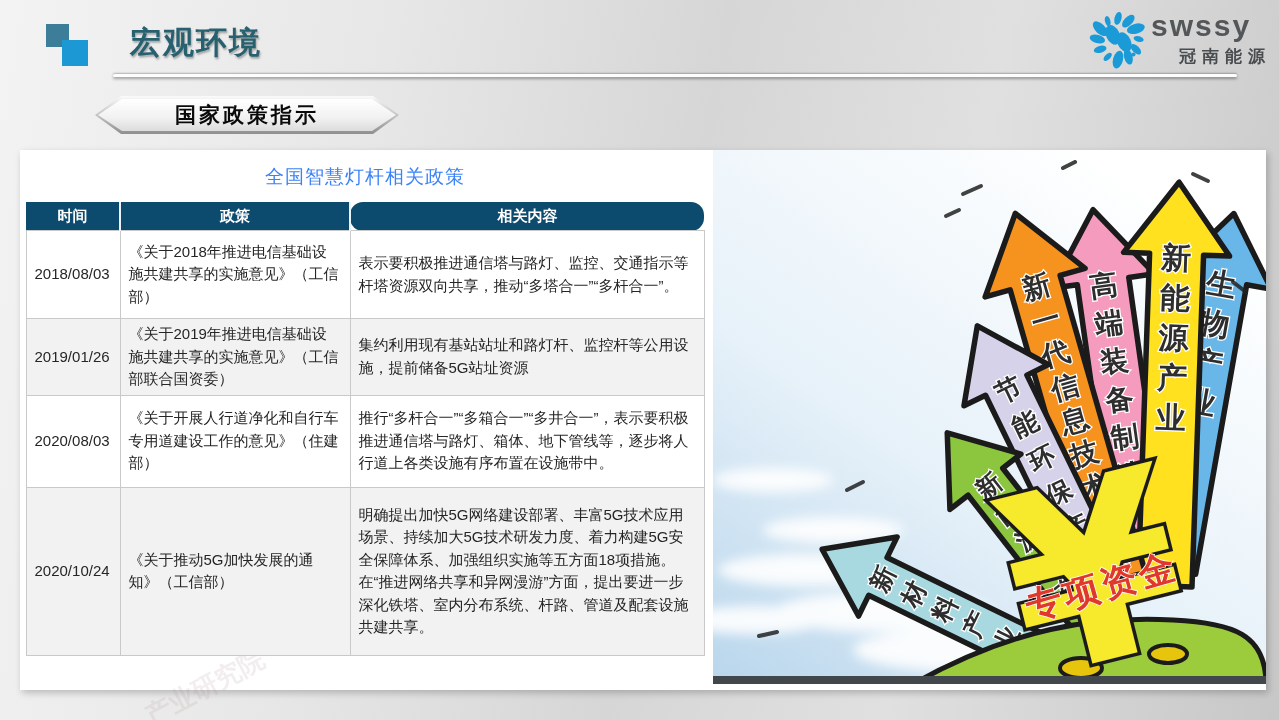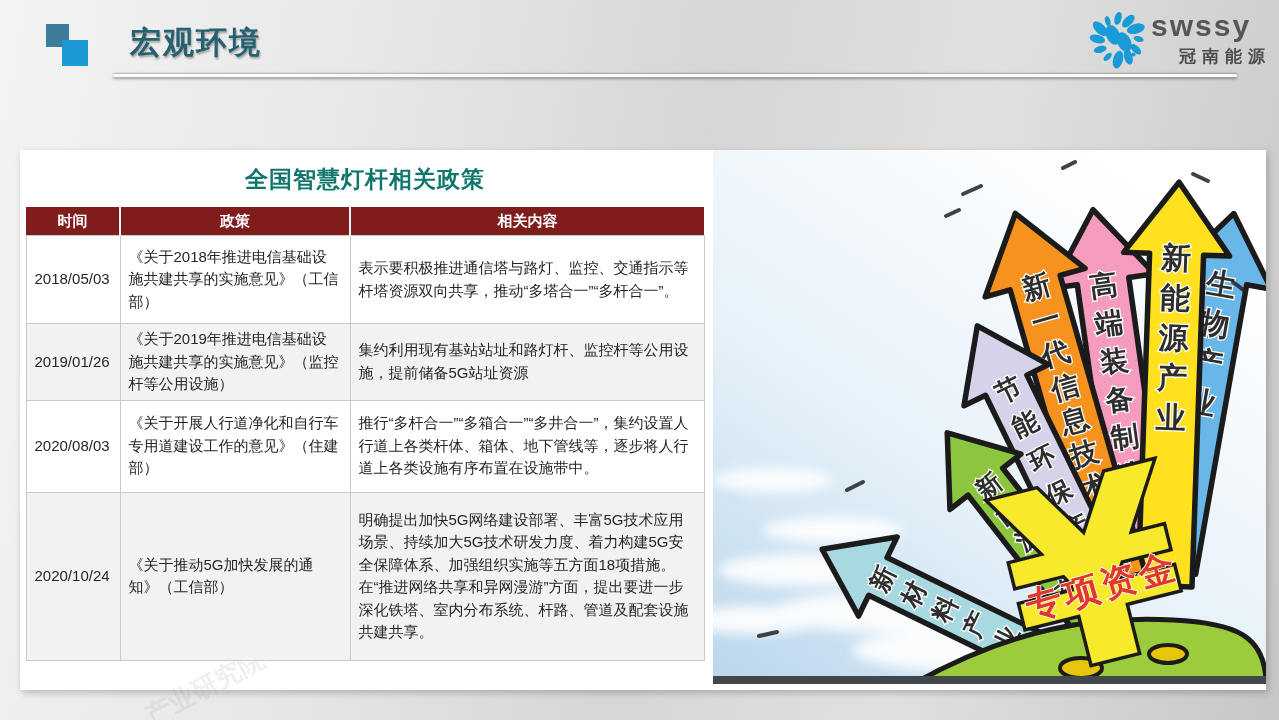--- a/index.html
+++ b/index.html
@@ -48,28 +48,28 @@
     box-shadow:2px 3px 7px rgba(0,0,0,.22);
   }
   .watermark{
     position:absolute;font-size:26px;color:rgba(175,150,140,.16);font-weight:bold;
     transform:rotate(-28deg);pointer-events:none;white-space:nowrap;
   }
   .table-wrap{position:absolute;left:0;top:0;width:690px;}
   .table-title{
     width:678px;margin:14px auto 12px auto;text-align:center;
     font-family:"DejaVu Serif","Liberation Serif",serif;
-    font-size:23px;font-weight:700;color:#0f766e;letter-spacing:1px;
+    font-size:19px;font-weight:400;color:#3b82f6;letter-spacing:1px;
   }
   table.policy{border-collapse:collapse;table-layout:fixed;width:678px;margin:0 auto;}
   table.policy thead th{
-    background:#7f1d1d;color:#ffffff;font-size:15px;font-weight:bold;height:28px;
+    background:#0c4a6e;color:#ffffff;font-size:15px;font-weight:bold;height:28px;
     border-right:2px solid #eaf2fb;border-bottom:1px solid #c9c9c9;padding:0;
   }
-  table.policy thead th:last-child{border-right:none;}
+  table.policy thead th:last-child{border-right:none;border-radius:13px;}
   table.policy td{
     border:1px solid #c9c9c9;font-size:15px;color:#262626;line-height:1.5;
     padding:4px 8px;vertical-align:middle;text-align:left;background:#ffffff;
     overflow:hidden;
   }
   table.policy tbody tr:nth-child(even) td{background:#f2f2f2;}
   table.policy tbody tr:nth-child(1){height:88px;}
   table.policy tbody tr:nth-child(2){height:72px;}
   table.policy tbody tr:nth-child(3){height:92px;}
   table.policy tbody tr:nth-child(4){height:168px;}
@@ -109,20 +109,25 @@
         <circle cx="52" cy="43" r="1.4" fill="#1a9bd7"></circle>
       </svg>
     <div class="logo-text">
       <div class="logo-brand">swssy</div>
       <div class="logo-company">冠南能源</div>
     </div>
   </div>
 
   <div class="header-divider"></div>
 
+  <div class="banner">
+    <div class="banner-inner">
+      <span>国家政策指示</span>
+    </div>
+  </div>
 
   <div class="panel">
     <span class="watermark" style="left:40px;top:240px;">产业研究院</span>
     <span class="watermark" style="left:400px;top:310px;">产业研究院</span>
     <span class="watermark" style="left:120px;top:520px;">产业研究院</span>
 
     <div class="table-wrap">
       <div class="table-title">全国智慧灯杆相关政策</div>
       <table class="policy">
         <colgroup>
@@ -132,33 +137,33 @@
           </colgroup>
         <thead>
             <tr id="thead-row">
               <th>时间</th>
               <th>政策</th>
               <th>相关内容</th>
             </tr>
           </thead>
         <tbody id="tbody">
             <tr>
-              <td class="col-time">2018/05/03</td>
+              <td class="col-time">2018/08/03</td>
               <td class="col-policy">《关于2018年推进电信基础设施共建共享的实施意见》（工信部）</td>
               <td class="col-content">表示要积极推进通信塔与路灯、监控、交通指示等杆塔资源双向共享，推动“多塔合一”“多杆合一”。</td>
             </tr>
             <tr>
               <td class="col-time">2019/01/26</td>
-              <td class="col-policy">《关于2019年推进电信基础设施共建共享的实施意见》（监控杆等公用设施）</td>
+              <td class="col-policy">《关于2019年推进电信基础设施共建共享的实施意见》（工信部联合国资委）</td>
               <td class="col-content">集约利用现有基站站址和路灯杆、监控杆等公用设施，提前储备5G站址资源</td>
             </tr>
             <tr>
               <td class="col-time">2020/08/03</td>
               <td class="col-policy">《关于开展人行道净化和自行车专用道建设工作的意见》（住建部）</td>
-              <td class="col-content">推行“多杆合一”“多箱合一”“多井合一”，集约设置人行道上各类杆体、箱体、地下管线等，逐步将人行道上各类设施有序布置在设施带中。</td>
+              <td class="col-content">推行“多杆合一”“多箱合一”“多井合一”，表示要积极推进通信塔与路灯、箱体、地下管线等，逐步将人行道上各类设施有序布置在设施带中。</td>
             </tr>
             <tr>
               <td class="col-time">2020/10/24</td>
               <td class="col-policy">《关于推动5G加快发展的通知》（工信部）</td>
               <td class="col-content">明确提出加快5G网络建设部署、丰富5G技术应用场景、持续加大5G技术研发力度、着力构建5G安全保障体系、加强组织实施等五方面18项措施。在“推进网络共享和异网漫游”方面，提出要进一步深化铁塔、室内分布系统、杆路、管道及配套设施共建共享。</td>
             </tr>
           </tbody>
       </table>
     </div>
 

